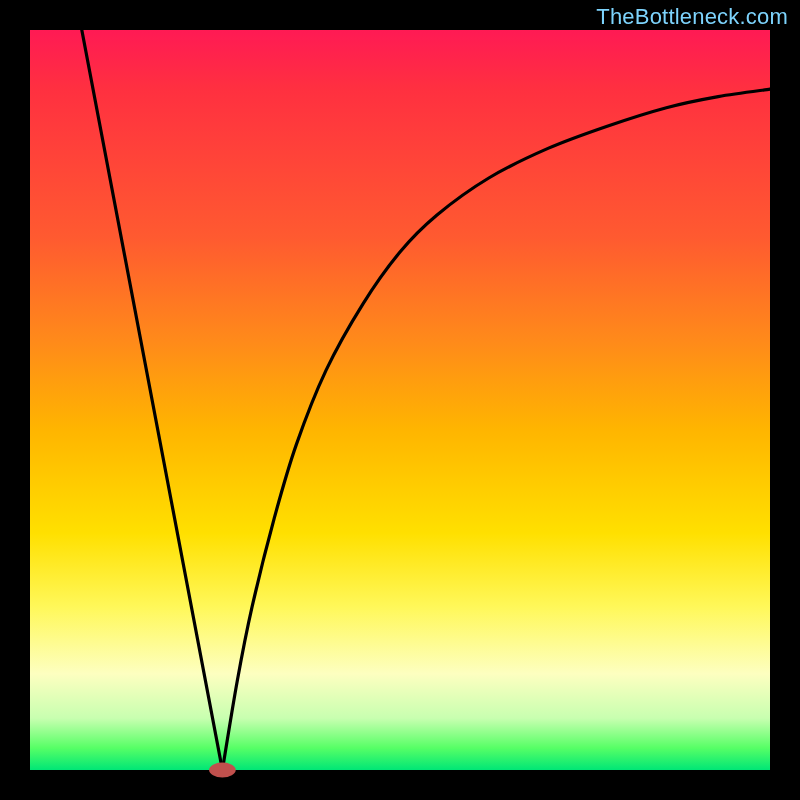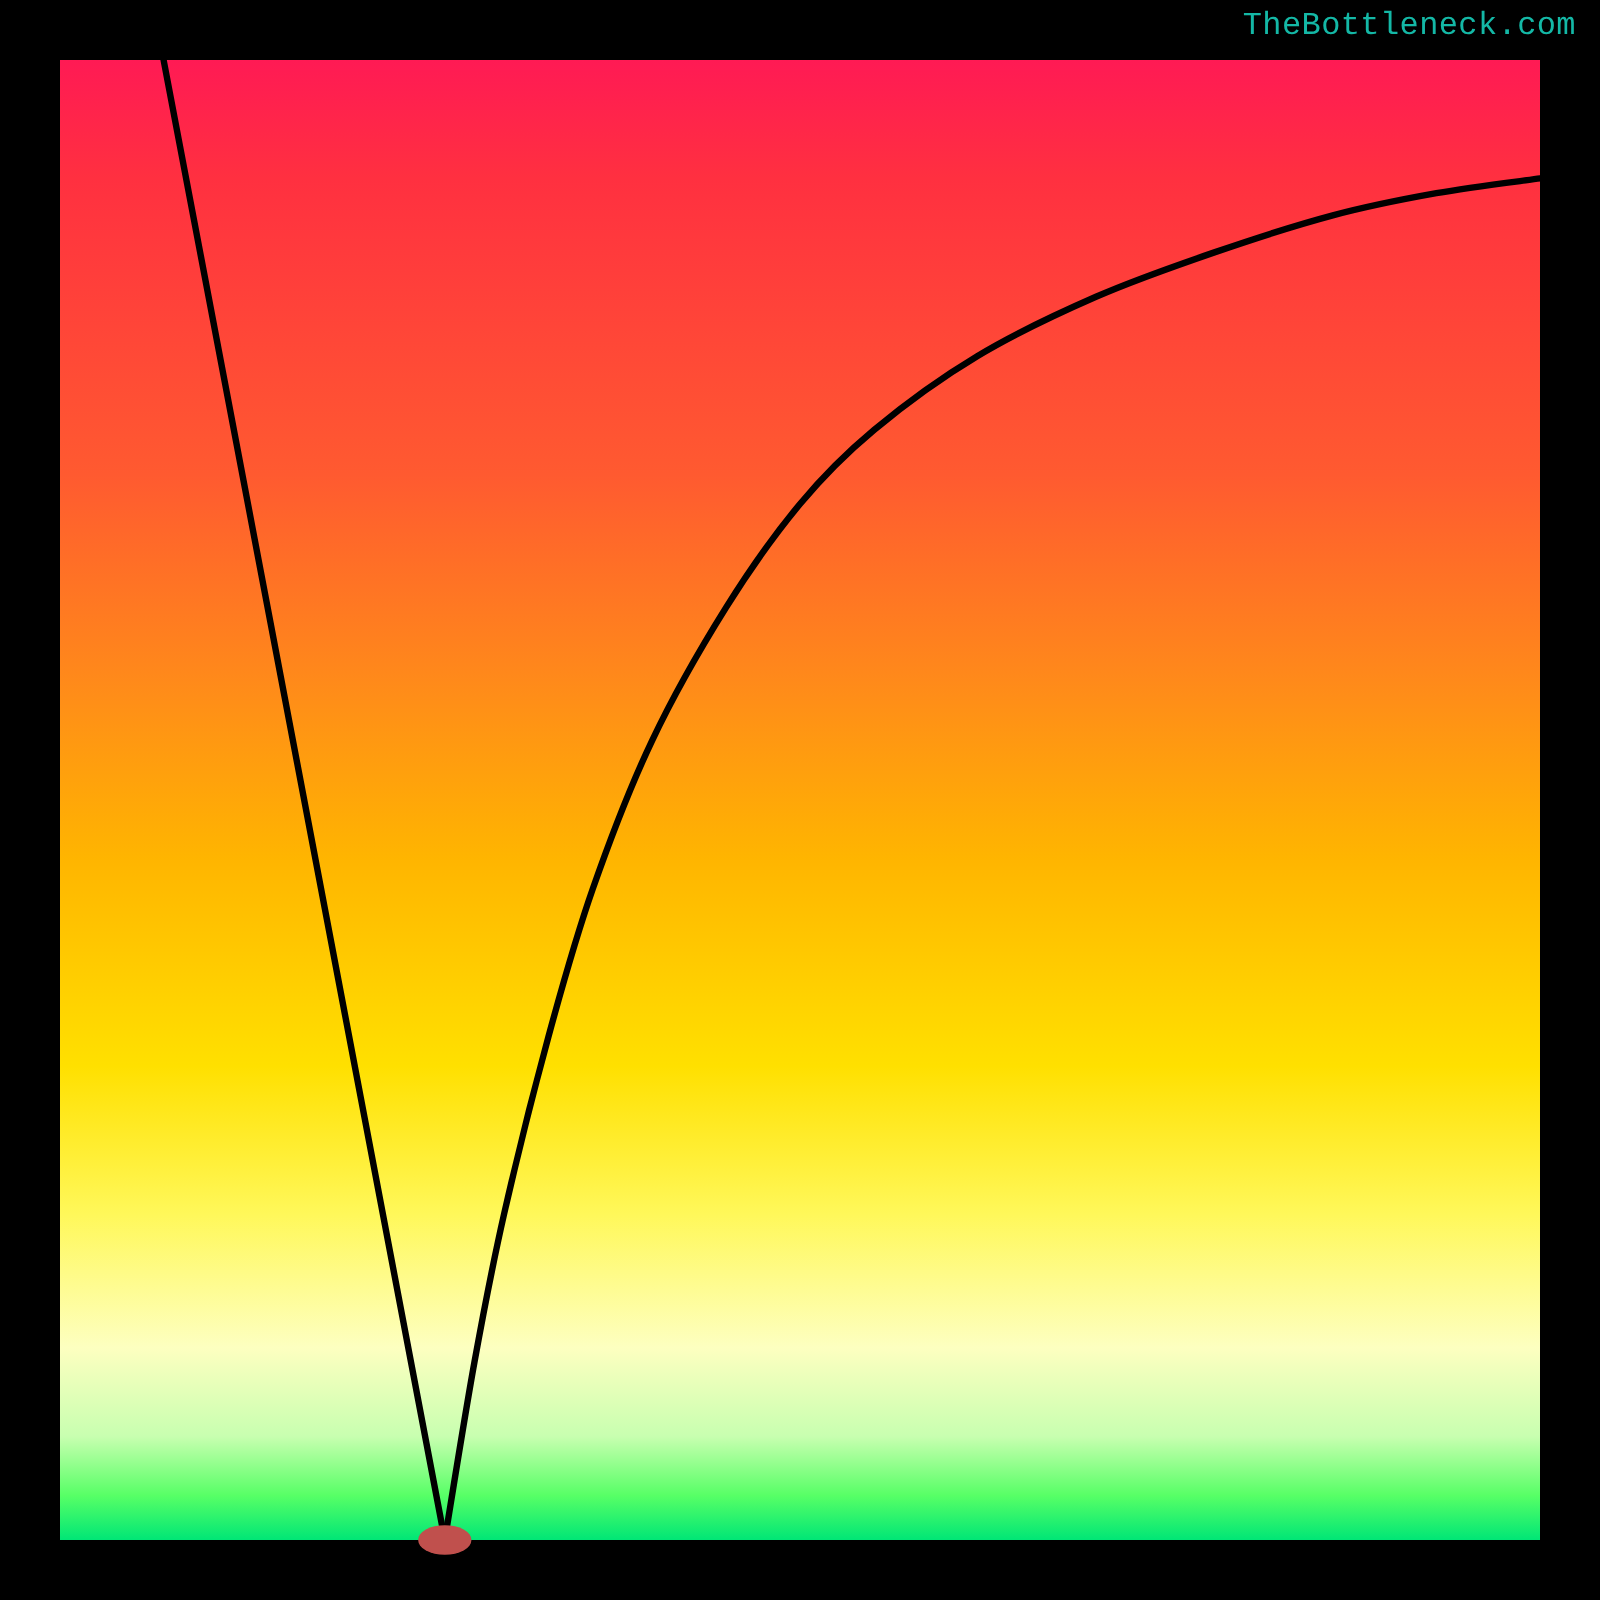--- a/index.html
+++ b/index.html
@@ -35,25 +35,24 @@
       #fdffc0 87%,
       #c8ffb0 93%,
       #57ff66 97%,
       #00e676 100%
     );
   }
   .watermark {
     position: absolute;
     top: 4px;
     right: 12px;
-    color: #14b8a6;
-    font-size: 16px;
+    color: #7dd3fc;
+    font-size: 22px;
     letter-spacing: 0.2px;
     user-select: none;
-    font-family: Liberation Mono, monospace;
   }
   svg.curve {
     position: absolute;
     left: 0;
     top: 0;
     width: 740px;
     height: 740px;
     overflow: visible;
   }
   .curve path,

